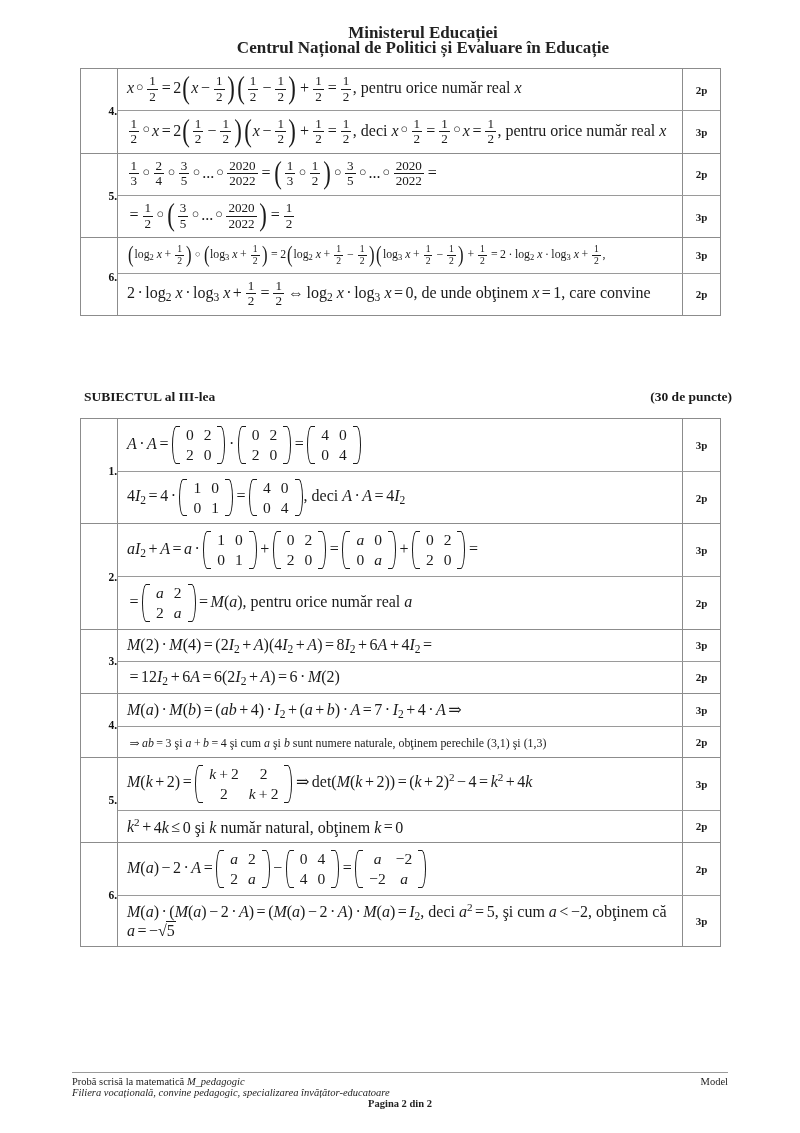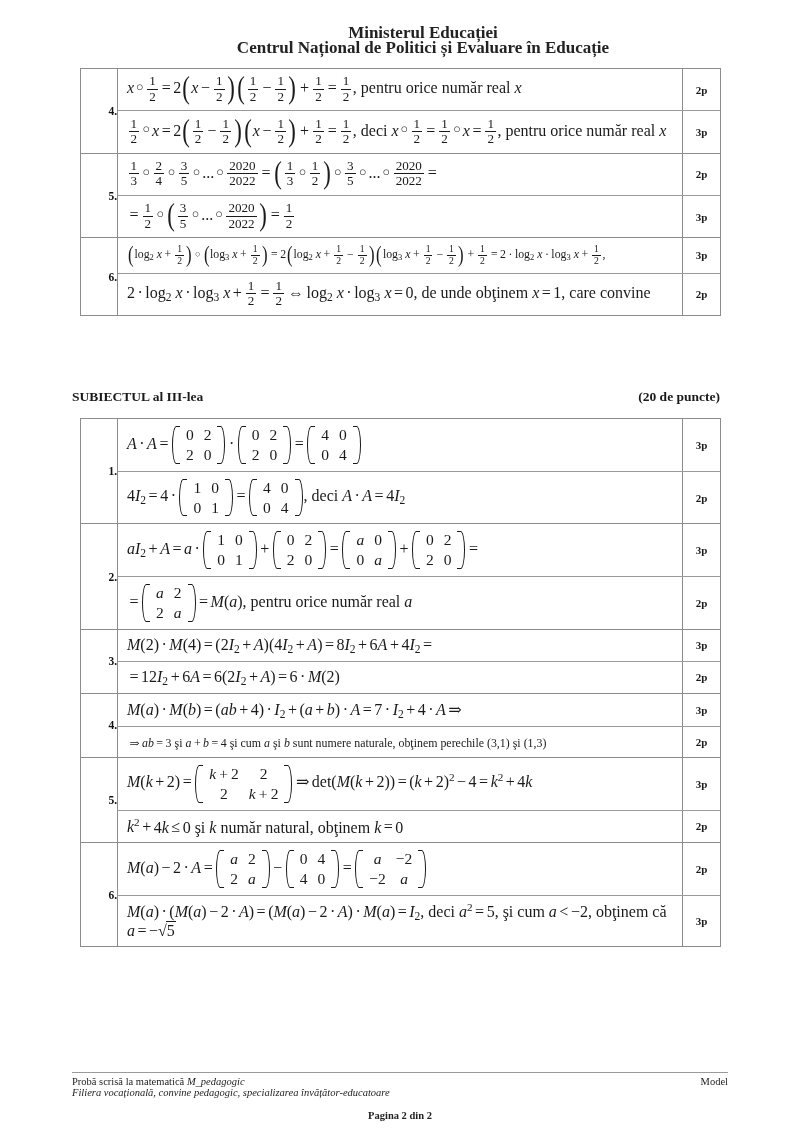--- a/index.html
+++ b/index.html
@@ -158,21 +158,21 @@
   .sqrt > .body {
     border-top: 1px solid #1a1a1a;
     padding: 0 1.5px 0 1px;
     margin-left: -1px;
     font-style: normal;
   }
 
   
   .section-head {
     position: absolute;
-    left: 72px;
+    left: 84px;
     width: 648px;
     font-weight: bold;
     font-size: 13.5px;
     display: flex;
     justify-content: space-between;
     align-items: baseline;
   }
 
   
   .doc-footer {
@@ -182,21 +182,21 @@
     width: 656px;
     font-size: 10.5px;
     color: #222;
     border-top: 1px solid #9a9a9a;
     padding-top: 3px;
   }
   .foot-row1 { display: flex; justify-content: space-between; align-items: flex-end; }
   .foot-l1 { font-style: normal; }
   .foot-l1 em { font-style: italic; }
   .foot-l2 { font-style: italic; }
-  .foot-page { text-align: center; font-weight: bold; margin-top: 12px; font-style: normal; }
+  .foot-page { text-align: center; font-weight: bold; margin-top: 0; font-style: normal; }
 </style>
 </head>
 <body>
 
 <div class="page">
 
   <div class="doc-header">
     <div>Ministerul Educației</div>
     <div>Centrul Național de Politici și Evaluare în Educație</div>
   </div>
@@ -272,21 +272,21 @@
             </tr>
           </tbody>
             </table>
         </td>
       </tr>
     </tbody>
   </table>
 
   <div class="section-head" style="top:389px;">
     <span>SUBIECTUL al III-lea</span>
-    <span>(20 de puncte)</span>
+    <span>(30 de puncte)</span>
   </div>
 
   <table class="marking-table" style="top:418px;">
     <colgroup>
         <col class="col-num">
         <col class="col-body">
         <col class="col-pts">
       </colgroup>
     <tbody>
 

